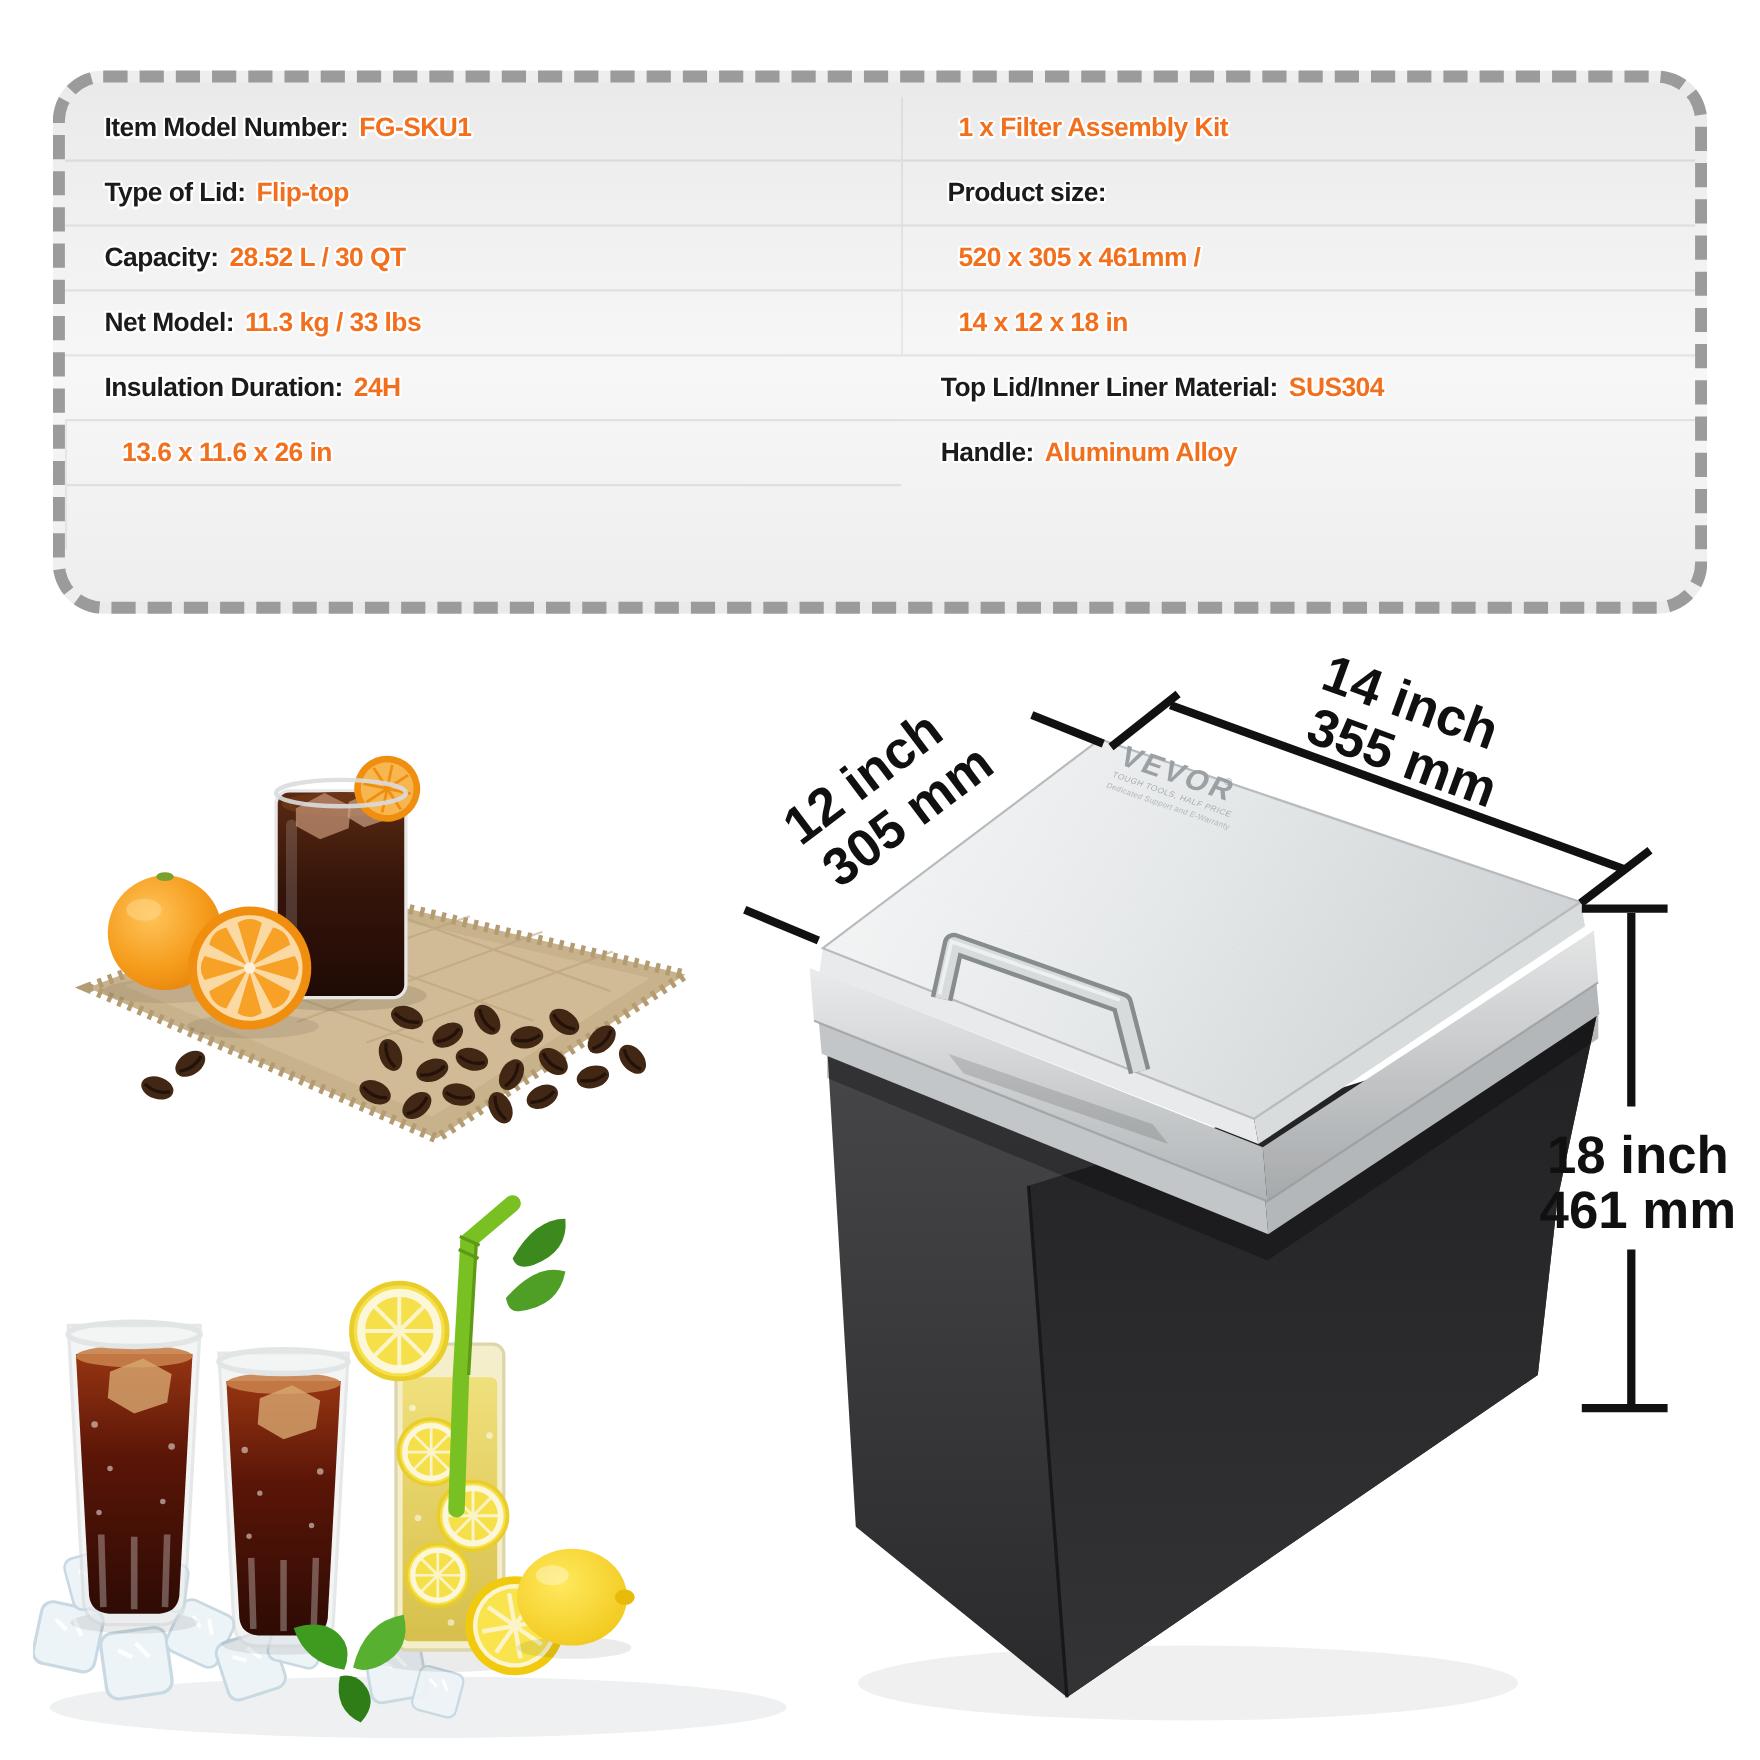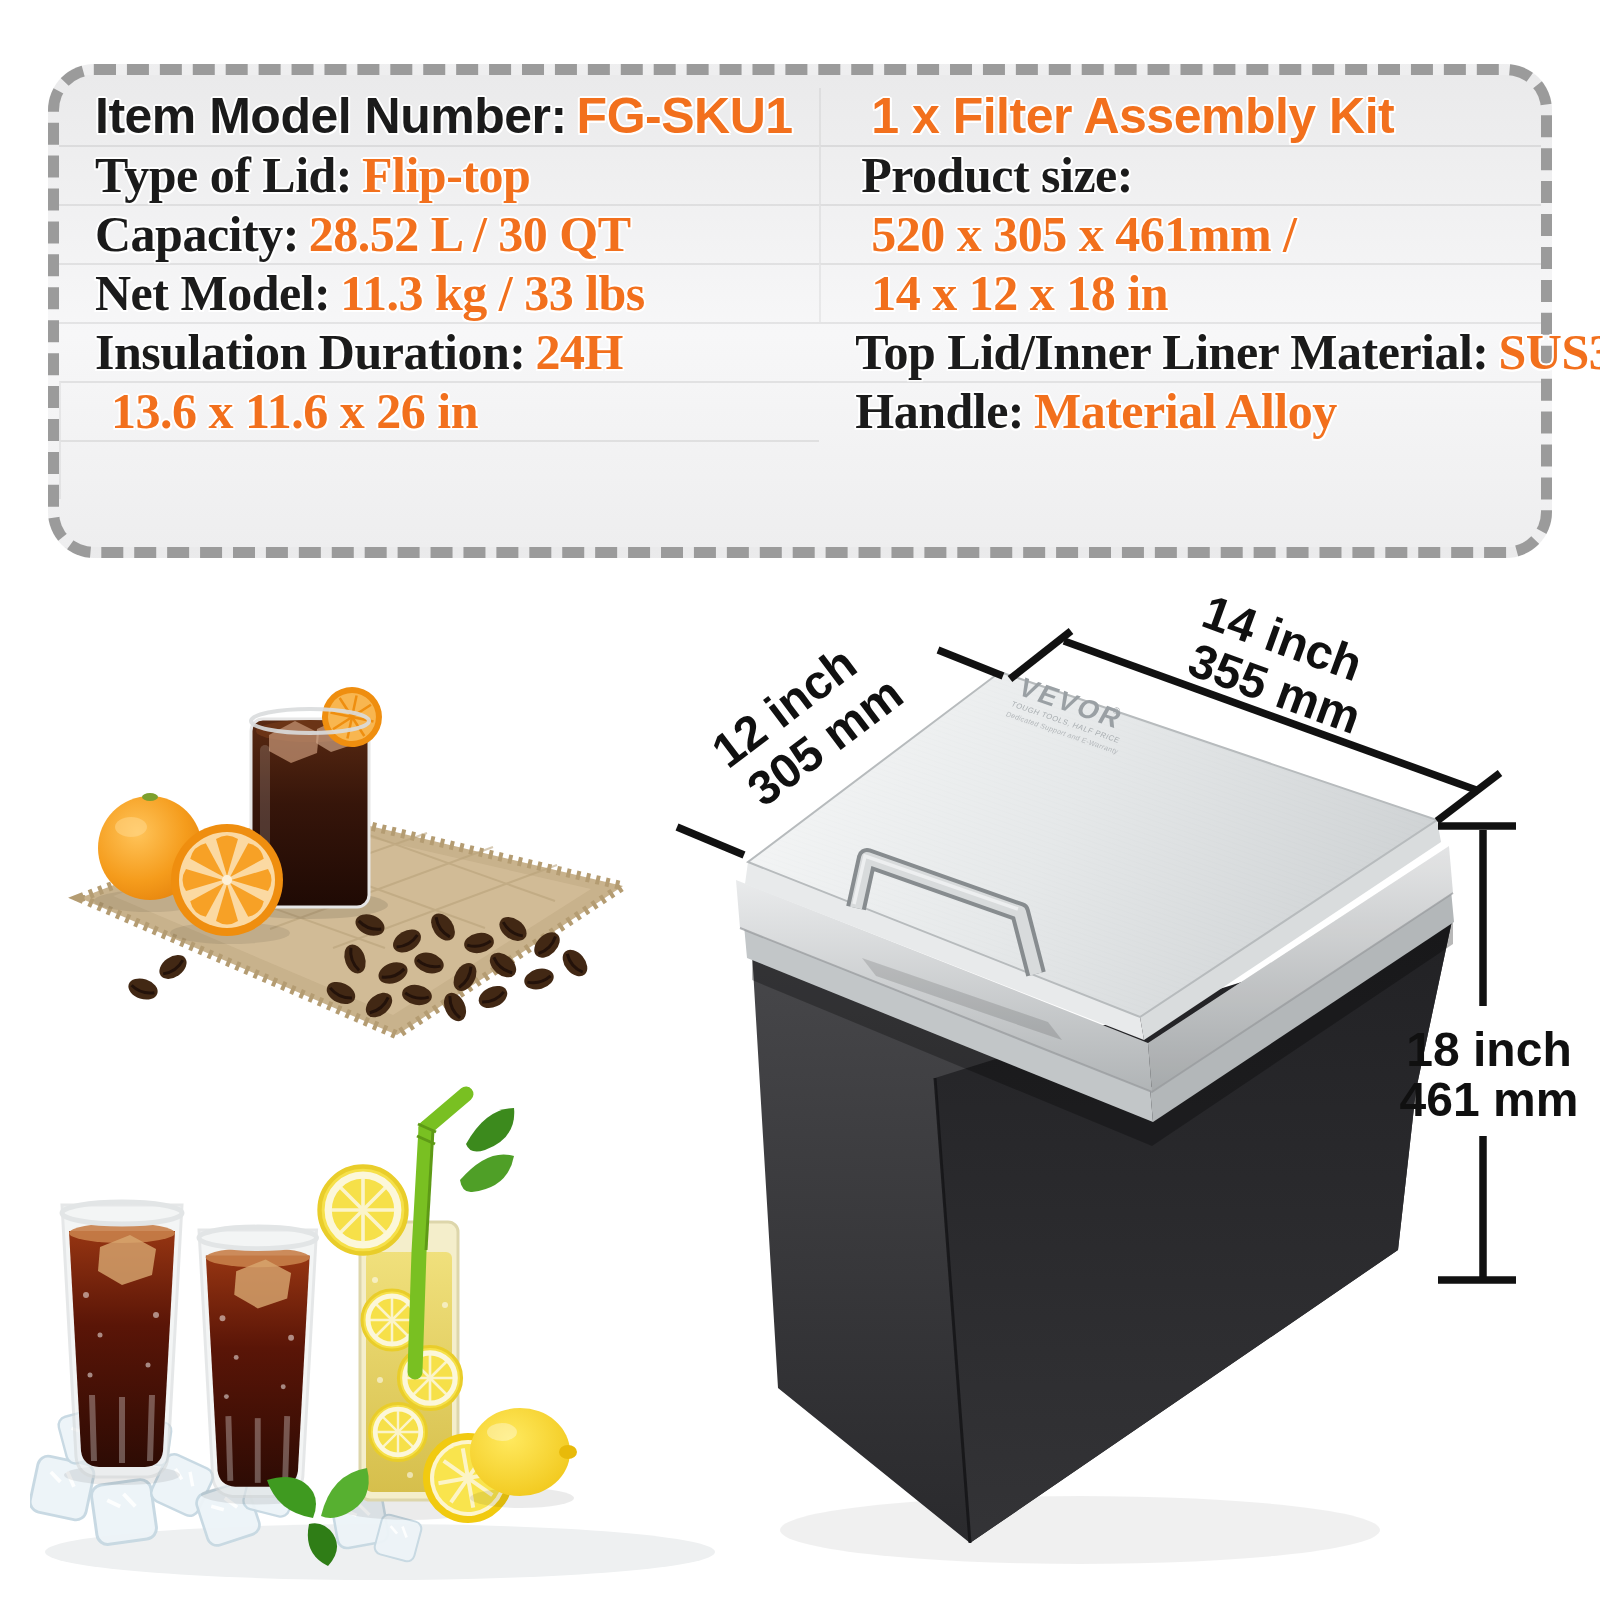--- a/index.html
+++ b/index.html
@@ -5,24 +5,24 @@
   html,body{margin:0;padding:0;background:#fff;}
   .stage{position:relative;width:1600px;height:1600px;overflow:hidden;
          font-family:"Liberation Sans",sans-serif;background:#fff;}
   
   .panel{position:absolute;left:48px;top:64px;width:1504px;height:494px;
          box-sizing:border-box;border:11px dashed #9b9b9b;border-radius:46px;
          background:linear-gradient(180deg,#eaeaeb 0%,#f7f7f8 55%,#eeeeef 100%);
          padding-top:13px;}
   .grid{display:grid;grid-template-columns:51.3% 48.7%;}
   .cell{height:57px;line-height:57px;white-space:nowrap;overflow:visible;
-        font-weight:700;font-size:50px;letter-spacing:-0.5px;}
+        font-weight:700;font-size:24px;letter-spacing:-0.5px;}
   .cell.l{padding-left:36px;}
   .cell.r{padding-left:40px;border-left:2px solid rgba(0,0,0,0.055);}
-  .rowline{border-top:2px solid rgba(0,0,0,0.075);font-family:Liberation Serif, serif;}
+  .rowline{border-top:2px solid rgba(0,0,0,0.075);}
   .lbl{color:#1b1b1b;}
   .val{color:#f2701d;}
   .lbl,.val{text-shadow:2px 0 0 #fff,-2px 0 0 #fff,0 2px 0 #fff,0 -2px 0 #fff,
             1.5px 1.5px 0 #fff,-1.5px 1.5px 0 #fff,1.5px -1.5px 0 #fff,-1.5px -1.5px 0 #fff;}
   .val:not(:empty){margin-left:10px;}
   .cell .lbl:empty{display:none;}
   .photo,.render{position:absolute;}
 </style>
 </head>
 <body>
@@ -41,21 +41,21 @@
 
     <div class="cell l rowline"><span class="lbl">Net Model:</span><span class="val">11.3 kg / 33 lbs</span></div>
     <div class="cell r rowline"><span class="val">14 x 12 x 18 in</span></div>
 
     <div class="cell l rowline"><span class="lbl">Insulation Duration:</span><span class="val">24H</span></div>
 
     <div class="cell l rowline"><span class="lbl">Top Lid/Inner Liner Material:</span><span class="val">SUS304</span></div>
 
     <div class="cell r rowline"><span class="val">13.6 x 11.6 x 26 in</span></div>
 
-    <div class="cell l rowline"><span class="lbl">Handle:</span><span class="val">Material Alloy</span></div>
+    <div class="cell l rowline"><span class="lbl">Handle:</span><span class="val">Aluminum Alloy</span></div>
     <div class="cell r rowline"><span class="val"></span></div>
   </div>
 </div>
 
 <svg class="photo" style="left:55px;top:633px;" width="600" height="430" viewBox="0 0 600 430">
   <defs>
     <radialGradient id="orangeGrad" cx="0.38" cy="0.35" r="0.85">
       <stop offset="0" stop-color="#ffc45a"></stop>
           <stop offset="0.55" stop-color="#f59c1c"></stop>
           <stop offset="1" stop-color="#e07a06"></stop>

